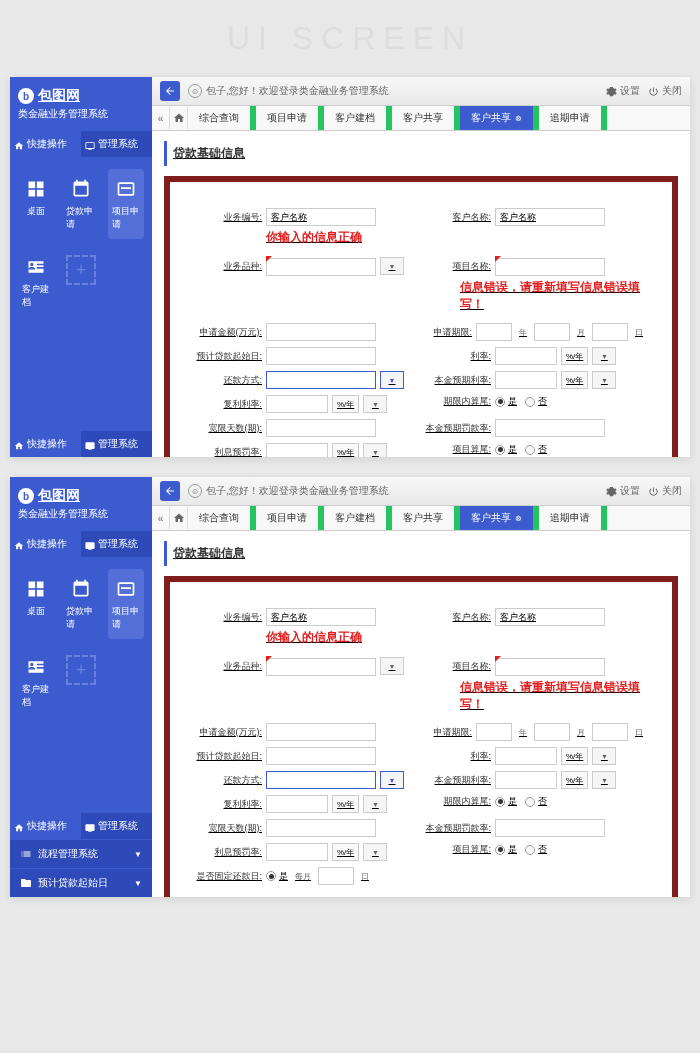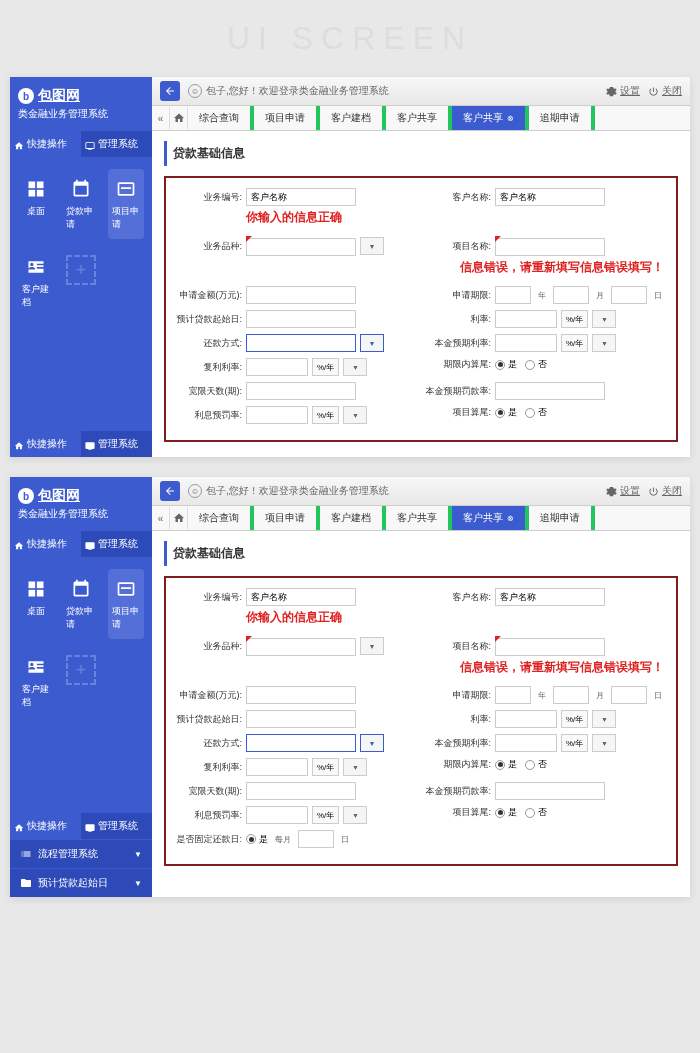--- a/index.html
+++ b/index.html
@@ -33,32 +33,32 @@
     .sidebar-bottom { position: absolute; bottom: 0; left: 0; width: 142px; }
     .sidebar-tabs-bottom { display: flex; background: #2d4ab8; }
     .sidebar-menu-item { background: #2d4ab8; padding: 7px 10px; font-size: 10px; display: flex; align-items: center; gap: 6px; border-top: 1px solid #3b5bce; cursor: pointer; }
     
     .main { flex: 1; background: #f0f0f0; display: flex; flex-direction: column; overflow: hidden; }
     
     .topbar { background: linear-gradient(#f8f8f8, #e8e8e8); padding: 4px 8px; display: flex; align-items: center; gap: 8px; border-bottom: 1px solid #ccc; }
     .back-btn { width: 20px; height: 20px; background: #3b5bce; border-radius: 3px; display: flex; align-items: center; justify-content: center; color: #fff; cursor: pointer; }
     .welcome { flex: 1; font-size: 10px; color: #666; display: flex; align-items: center; gap: 4px; }
     .smiley { width: 14px; height: 14px; border: 1px solid #999; border-radius: 50%; display: flex; align-items: center; justify-content: center; font-size: 8px; }
-    .topbar-btn { font-size: 10px; color: #666; display: flex; align-items: center; gap: 3px; cursor: pointer; text-decoration: underline; }
+    .topbar-btn { font-size: 10px; color: #666; display: flex; align-items: center; gap: 3px; cursor: pointer; }
     
     .tabs { display: flex; background: #f8f8f8; border-bottom: 1px solid #ccc; align-items: center; }
     .tab-nav { width: 18px; height: 22px; display: flex; align-items: center; justify-content: center; font-size: 10px; color: #666; cursor: pointer; border-right: 1px solid #ddd; }
-    .tab { padding: 5px 11px; font-size: 10px; color: #333; border-right: 4px solid #22c55e; cursor: pointer; display: flex; align-items: center; gap: 4px; }
+    .tab { padding: 5px 11px; font-size: 10px; color: #333; border-right: 6px solid #22c55e; cursor: pointer; display: flex; align-items: center; gap: 4px; }
     .tab.active { background: #3b5bce; color: #fff; }
     .tab-close { font-size: 8px; }
     
-    .content { flex: 1; background: #fff; padding: 10px 12px; overflow: hidden; }
+    .content { flex: 1; background: #fff; padding: 10px 12px; overflow: hidden; text-decoration: underline; }
     .section-title { font-size: 12px; font-weight: bold; color: #333; padding: 4px 0; border-left: 3px solid #3b5bce; padding-left: 6px; margin-bottom: 10px; }
     
-    .form-area { border: 2px solid #7f1d1d; padding: 10px; }
+    .form-area { border: 6px solid #7f1d1d; padding: 26px; }
     .form-row { display: flex; gap: 8px; margin-bottom: 6px; align-items: flex-start; }
     .form-col { flex: 1; display: flex; align-items: center; gap: 4px; position: relative; }
     .form-label { font-size: 9px; color: #333; width: 66px; text-align: right; flex-shrink: 0; }
     .form-input { border: 1px solid #ccc; height: 18px; font-size: 9px; padding: 0 4px; }
     .form-input.wide { width: 110px; }
     .form-input.narrow { width: 36px; }
     .form-input.mid { width: 62px; }
     .form-select { border: 1px solid #ccc; height: 18px; width: 24px; background: #f5f5f5; display: flex; align-items: center; justify-content: center; font-size: 7px; color: #666; cursor: pointer; }
     .form-select.highlighted { border: 1px solid #3b5bce; }
     .unit-label { font-size: 8px; color: #666; padding: 0 3px; }

